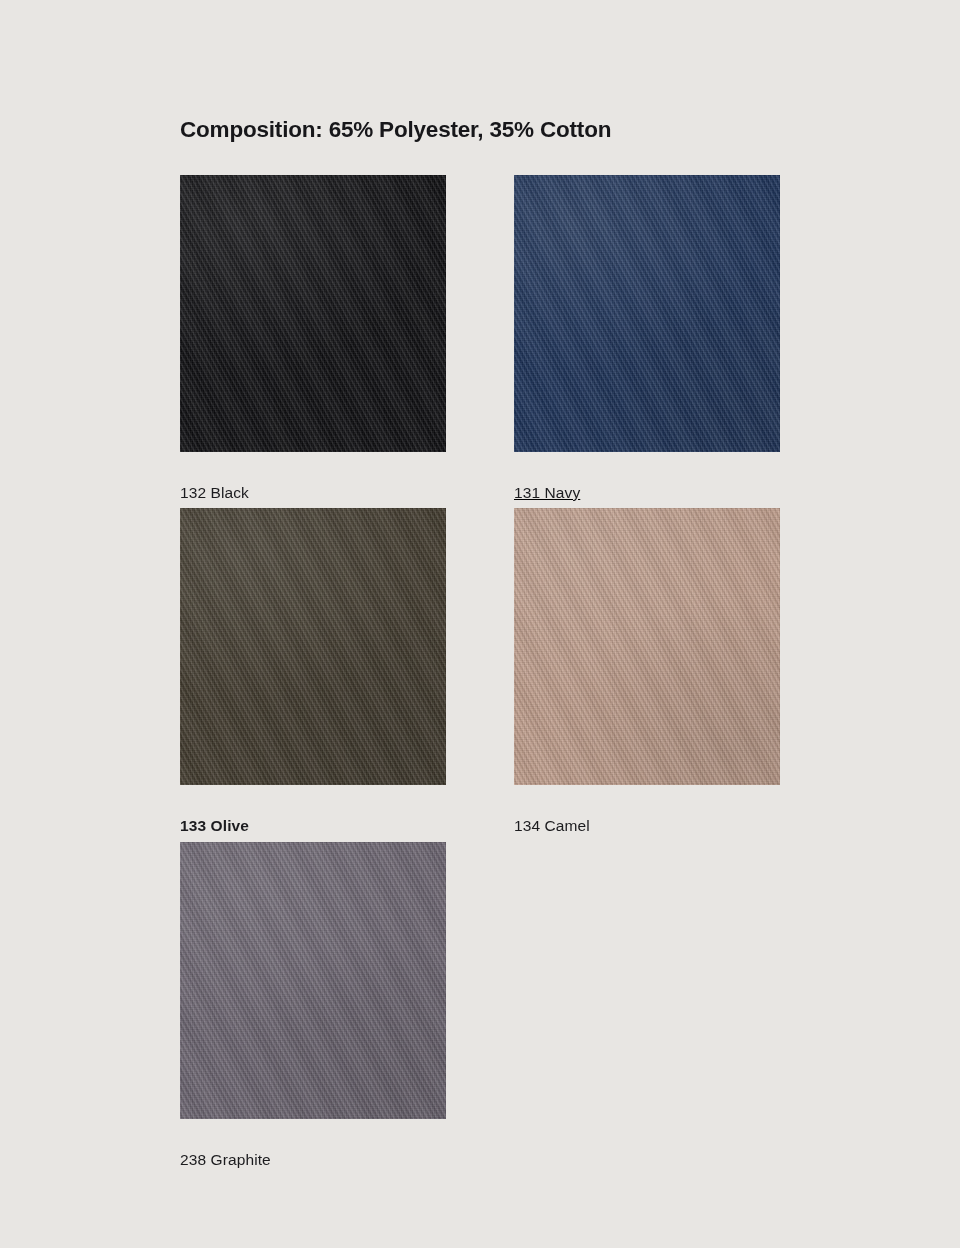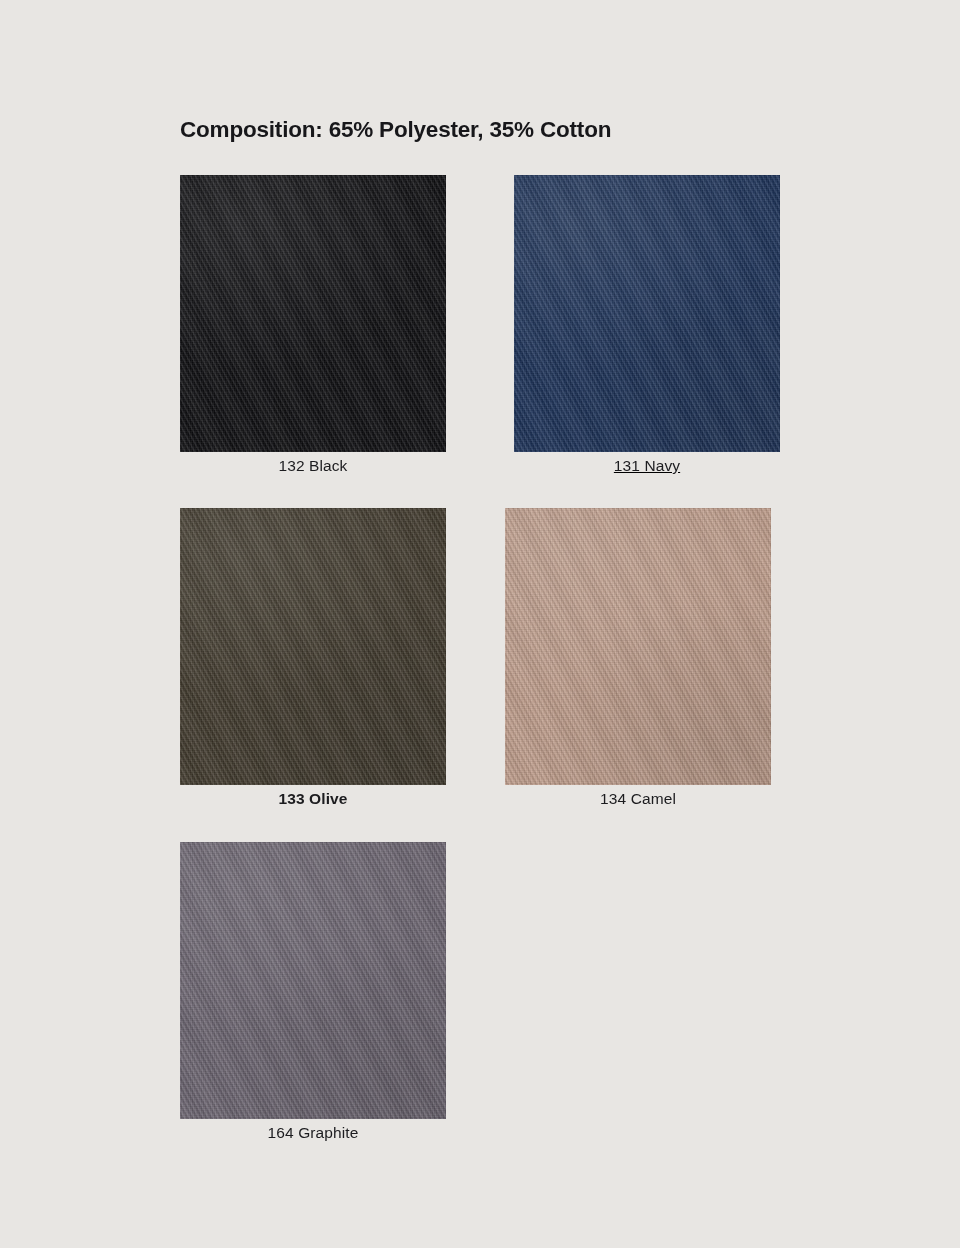--- a/index.html
+++ b/index.html
@@ -108,26 +108,25 @@
         rgba(255,255,255,0.03) 0px,
         rgba(255,255,255,0.03) 9px,
         rgba(0,0,0,0.032) 19px,
         rgba(255,255,255,0.015) 30px
       ),
       radial-gradient(125% 95% at 24% 16%, rgba(255,255,255,0.085), rgba(255,255,255,0) 58%),
       radial-gradient(115% 90% at 84% 88%, rgba(0,0,0,0.10), rgba(0,0,0,0) 62%);
   }
 
   .swatch-label {
-    margin-top: 5px;
+    margin-top: 32px;
     font-size: 15.5px;
     color: #1c1c1f;
     letter-spacing: 0.1px;
     white-space: nowrap;
-    text-align: center;
   }
 </style>
 </head>
 <body style="background: rgb(232, 230, 227);">
 
 <div id="sheet" style="background: rgb(232, 230, 227);">
 
   <div id="title">Composition: 65% Polyester, 35% Cotton</div>
 
   <div id="grid">
@@ -155,34 +154,34 @@
     <div class="swatch-cell" style="left:0px; top:333px;font-weight:bold;">
       <div class="swatch" style="background-color: rgb(64, 57, 44);">
         <div class="weave-grain"></div>
         <div class="weave-warp"></div>
         <div class="weave-weft"></div>
         <div class="weave-twill"></div>
       </div>
       <div class="swatch-label">133 Olive</div>
     </div>
 
-    <div class="swatch-cell" style="left:325px; top:333px;">
+    <div class="swatch-cell" style="left:334px; top:333px;">
       <div class="swatch" style="background-color: rgb(192, 158, 140);">
         <div class="weave-grain"></div>
         <div class="weave-warp"></div>
         <div class="weave-weft"></div>
         <div class="weave-twill"></div>
       </div>
       <div class="swatch-label">134 Camel</div>
     </div>
 
     <div class="swatch-cell" style="left:0px; top:667px;">
       <div class="swatch" style="background-color: rgb(107, 100, 112);">
         <div class="weave-grain"></div>
         <div class="weave-warp"></div>
         <div class="weave-weft"></div>
         <div class="weave-twill"></div>
       </div>
-      <div class="swatch-label">164 Graphite</div>
+      <div class="swatch-label">238 Graphite</div>
     </div>
 
   </div>
 </div>
 
 </body></html>

